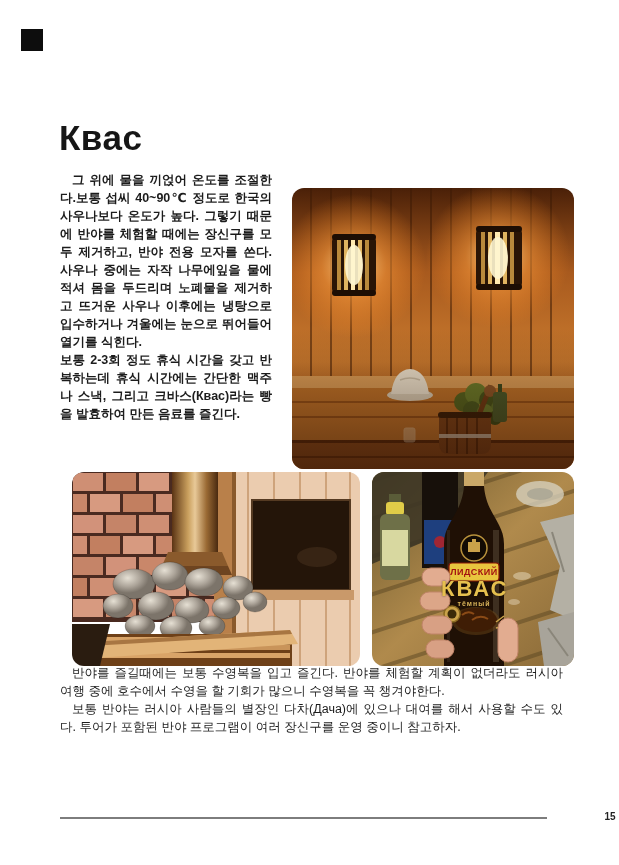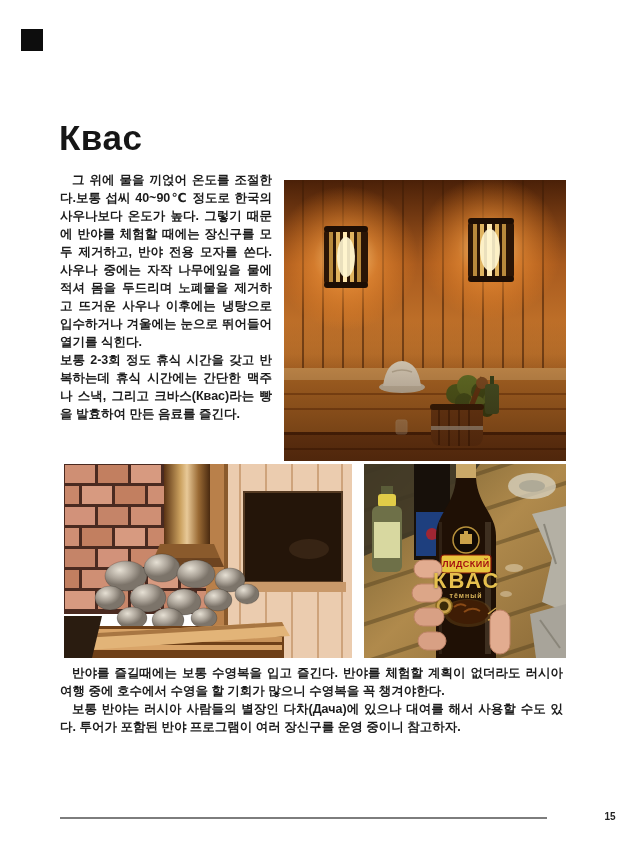--- a/index.html
+++ b/index.html
@@ -6,23 +6,23 @@
   .page{position:relative;width:619px;height:865px;background:#ffffff;overflow:hidden;
         font-family:"Liberation Sans","DejaVu Sans",sans-serif;color:#1c1c1c;}
   .corner-mark{position:absolute;left:21px;top:29px;width:22px;height:22px;background:#0d0d0d;}
   .eyebrow{position:absolute;left:61px;top:96px;font-size:19px;font-weight:600;letter-spacing:0.5px;color:#222;}
   .title{position:absolute;left:59px;top:118px;margin:0;font-size:35px;font-weight:800;letter-spacing:0.5px;color:#161616;}
   .intro-col{position:absolute;left:60px;top:171px;width:212px;font-size:12.5px;line-height:18px;
              font-weight:700;text-align:justify;color:#1c1c1c;}
   .intro-col p{margin:0;}
   .intro-col p.indent{text-indent:12px;}
   .outro-block{position:absolute;left:60px;top:664px;width:503px;font-size:12.5px;line-height:18px;
-               font-weight:700;text-align:justify;color:#1c1c1c;}
+               font-weight:400;text-align:justify;color:#1c1c1c;}
   .outro-block p{margin:0;text-indent:12px;}
-  figure{margin:4px;position:absolute;overflow:hidden;}
+  figure{margin:12px;position:absolute;overflow:hidden;border-radius:12px;}
   .photo-sauna{left:280px;top:176px;width:282px;height:281px;}
   .photo-heater{left:60px;top:460px;width:288px;height:194px;}
   .photo-kvass{left:360px;top:460px;width:202px;height:194px;}
   figure svg{display:block;}
   .kvass-overlay{position:absolute;text-align:center;font-weight:800;}
   .kvass-brand{left:76px;top:92px;width:52px;height:16px;line-height:16px;font-size:9px;
                color:#a31111;letter-spacing:0.5px;}
   .kvass-product{left:69px;top:107px;width:66px;height:20px;line-height:20px;font-size:22px;
                  color:#e6c04e;letter-spacing:2px;text-shadow:0 0 2px rgba(0,0,0,.6);}
   .kvass-variant{left:69px;top:127px;width:66px;height:9px;line-height:9px;font-size:7px;

